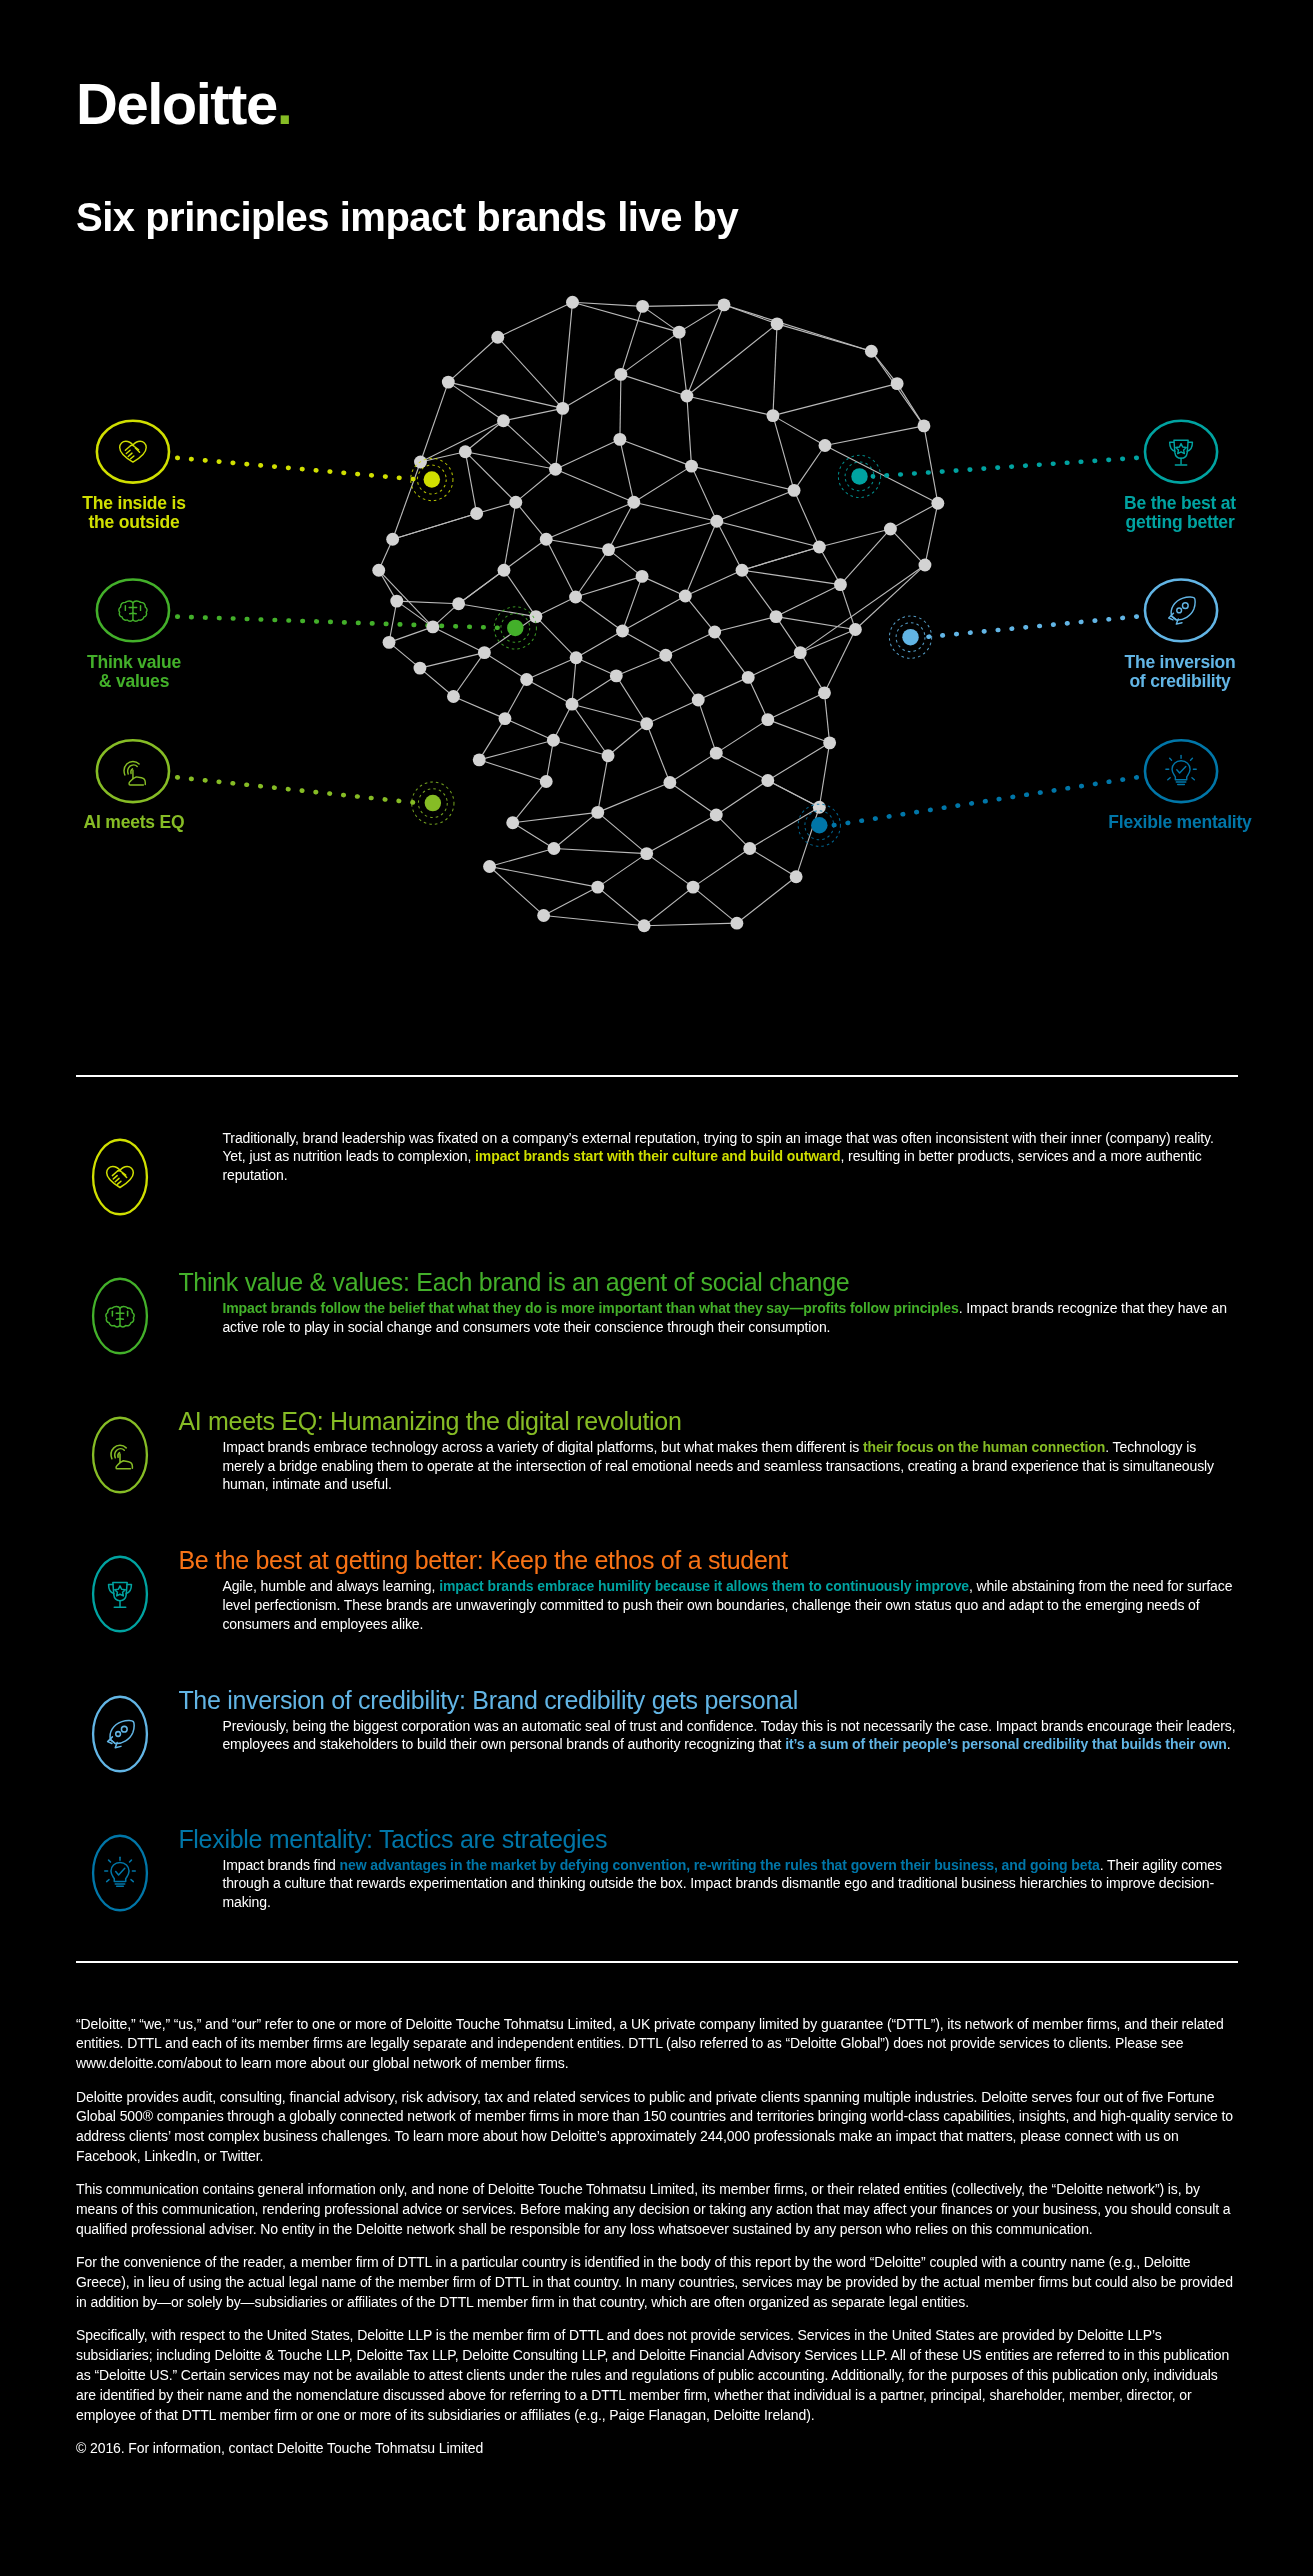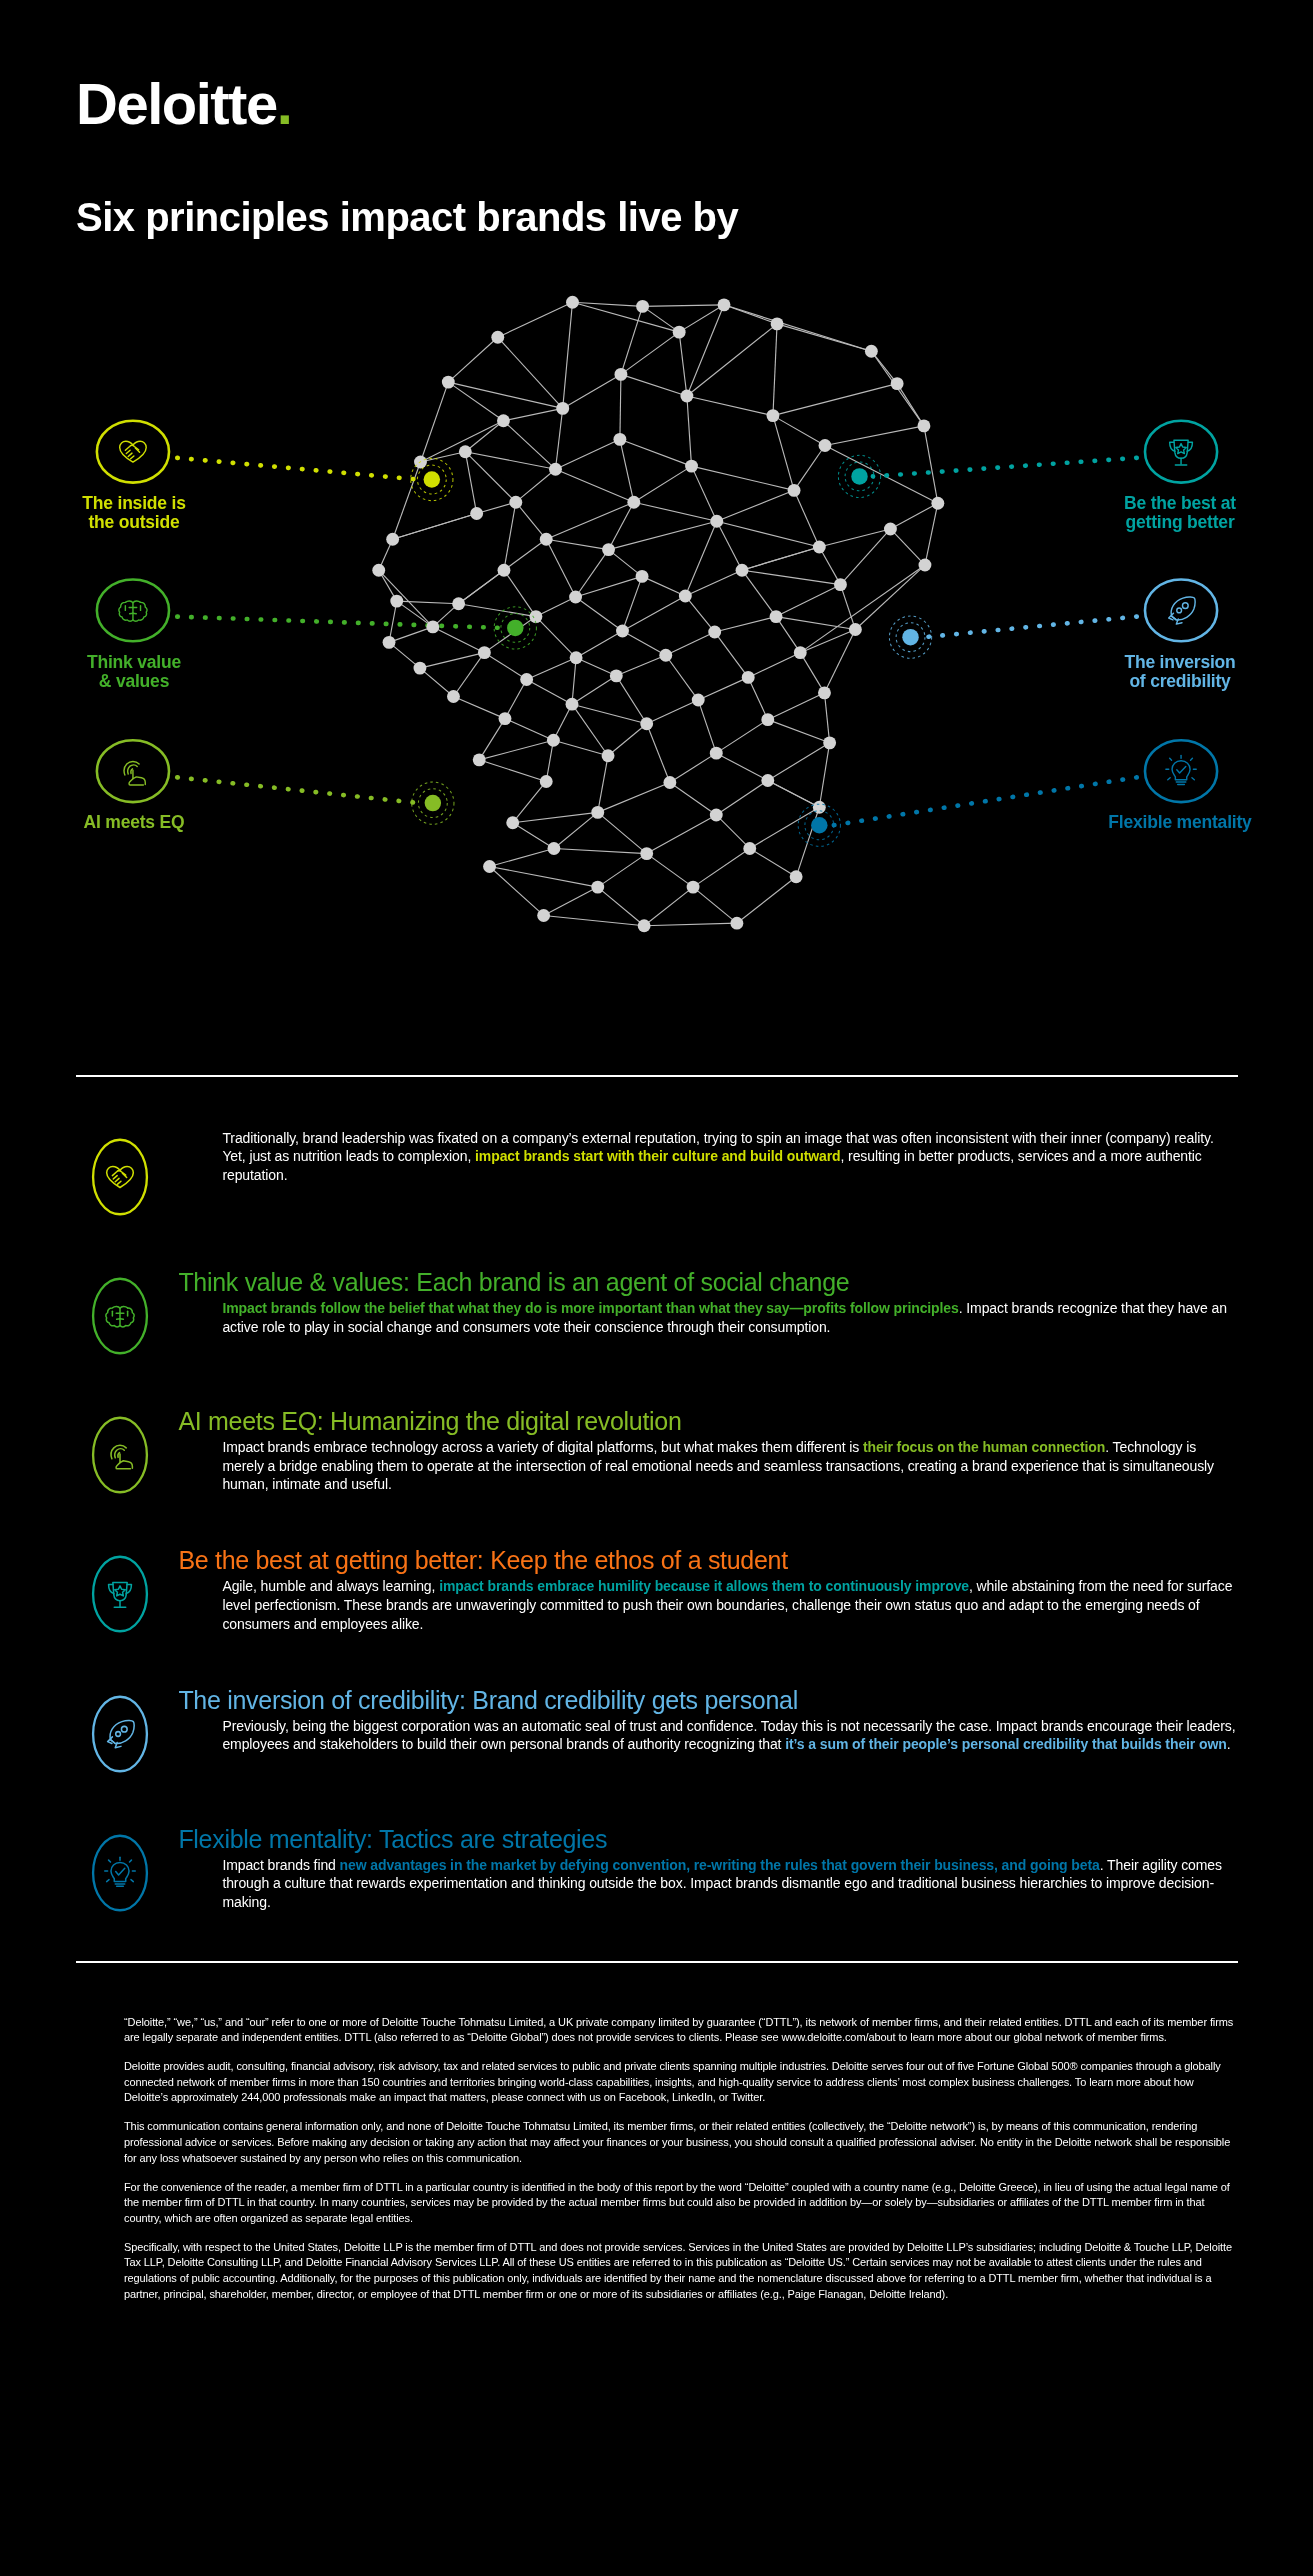--- a/index.html
+++ b/index.html
@@ -93,26 +93,25 @@
     line-height: 1.33;
     color: #ffffff;
     letter-spacing: -0.1px;
     margin-left: 44px;
   }
   .principle-text b { font-weight: bold; }
 
   
   .footer { padding: 0 76px; margin-top: 20.6px; }
   .footer p {
-    font-size: 11px;
+    font-size: 14px;
     line-height: 1.42;
     color: #ffffff;
     margin-bottom: 13.4px;
     letter-spacing: -0.1px;
-    margin-left: 48px;
   }
   .footer p.copyright { margin-top: 10.3px; }
   .footer-spacer { height: 31px; }
 </style>
 </head>
 <body>
 
 <div class="page">
 
   <div class="header">
@@ -630,16 +629,17 @@
 
   <div class="divider"></div>
 
   <div class="footer" id="footer-block">
     <div class="footer-spacer"></div>
   <p>“Deloitte,” “we,” “us,” and “our” refer to one or more of Deloitte Touche Tohmatsu Limited, a UK private company limited by guarantee (“DTTL”), its network of member firms, and their related entities. DTTL and each of its member firms are legally separate and independent entities. DTTL (also referred to as “Deloitte Global”) does not provide services to clients. Please see www.deloitte.com/about to learn more about our global network of member firms.</p>
       <p>Deloitte provides audit, consulting, financial advisory, risk advisory, tax and related services to public and private clients spanning multiple industries. Deloitte serves four out of five Fortune Global 500® companies through a globally connected network of member firms in more than 150 countries and territories bringing world-class capabilities, insights, and high-quality service to address clients’ most complex business challenges. To learn more about how Deloitte’s approximately 244,000 professionals make an impact that matters, please connect with us on Facebook, LinkedIn, or Twitter.</p>
       <p>This communication contains general information only, and none of Deloitte Touche Tohmatsu Limited, its member firms, or their related entities (collectively, the “Deloitte network”) is, by means of this communication, rendering professional advice or services. Before making any decision or taking any action that may affect your finances or your business, you should consult a qualified professional adviser. No entity in the Deloitte network shall be responsible for any loss whatsoever sustained by any person who relies on this communication.</p>
       <p>For the convenience of the reader, a member firm of DTTL in a particular country is identified in the body of this report by the word “Deloitte” coupled with a country name (e.g., Deloitte Greece), in lieu of using the actual legal name of the member firm of DTTL in that country. In many countries, services may be provided by the actual member firms but could also be provided in addition by—or solely by—subsidiaries or affiliates of the DTTL member firm in that country, which are often organized as separate legal entities.</p>
       <p>Specifically, with respect to the United States, Deloitte LLP is the member firm of DTTL and does not provide services. Services in the United States are provided by Deloitte LLP’s subsidiaries; including Deloitte &amp; Touche LLP, Deloitte Tax LLP, Deloitte Consulting LLP, and Deloitte Financial Advisory Services LLP. All of these US entities are referred to in this publication as “Deloitte US.” Certain services may not be available to attest clients under the rules and regulations of public accounting. Additionally, for the purposes of this publication only, individuals are identified by their name and the nomenclature discussed above for referring to a DTTL member firm, whether that individual is a partner, principal, shareholder, member, director, or employee of that DTTL member firm or one or more of its subsidiaries or affiliates (e.g., Paige Flanagan, Deloitte Ireland).</p>
+      <p class="copyright">© 2016. For information, contact Deloitte Touche Tohmatsu Limited</p>
     </div>
 
 </div>
 
 
 </body></html>

